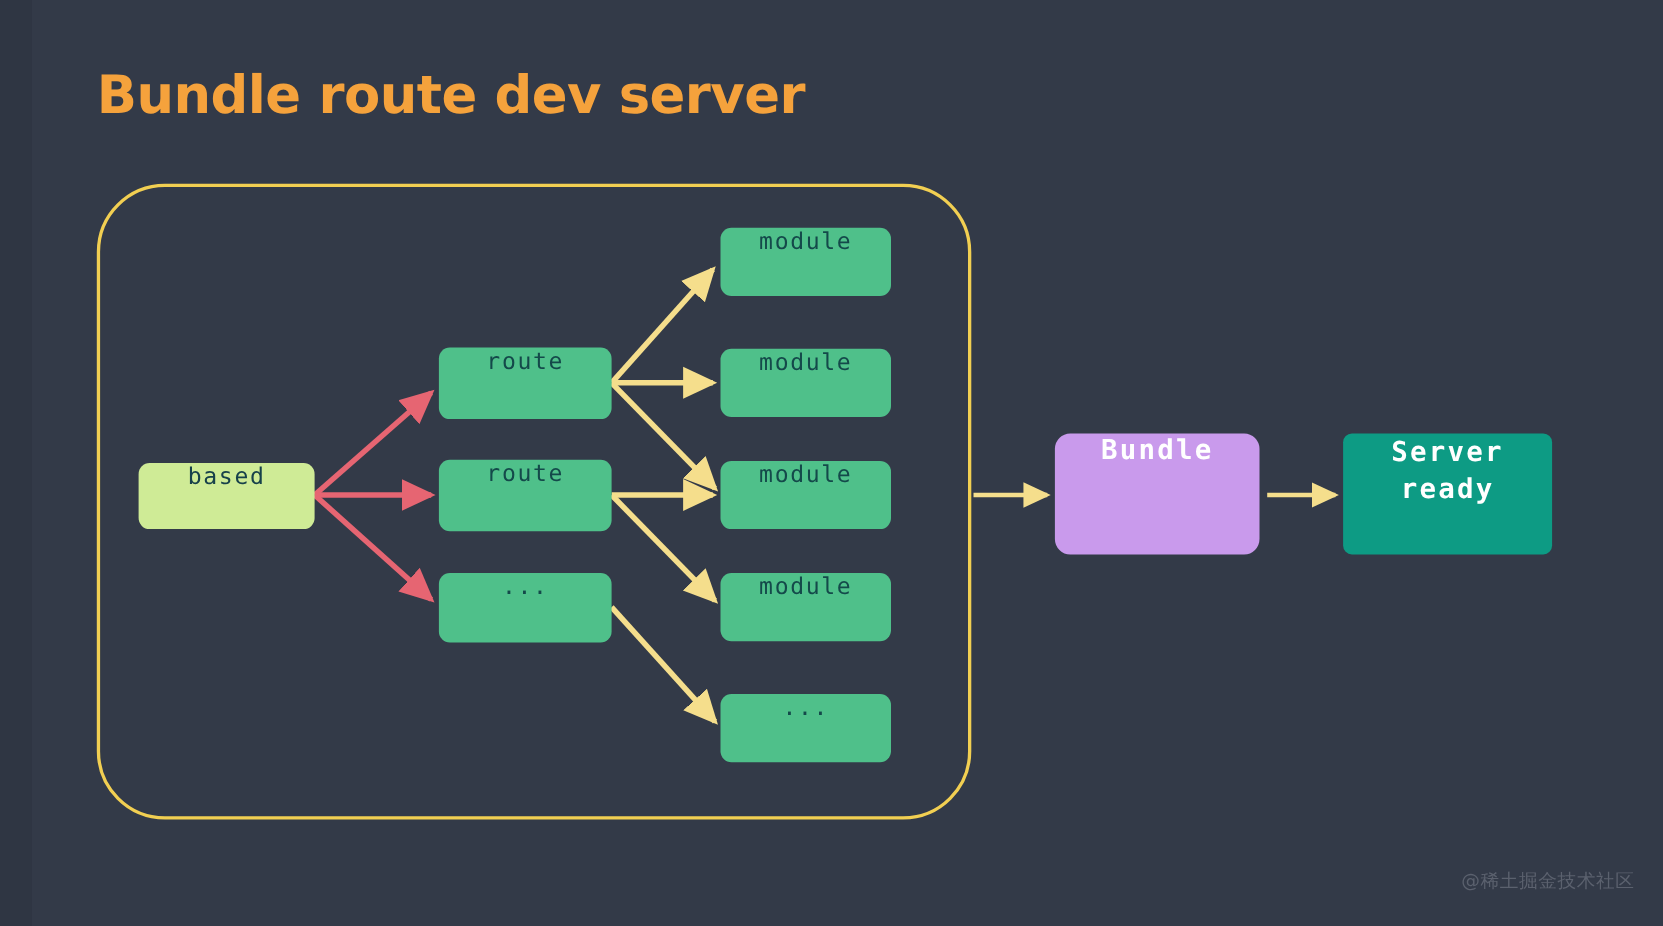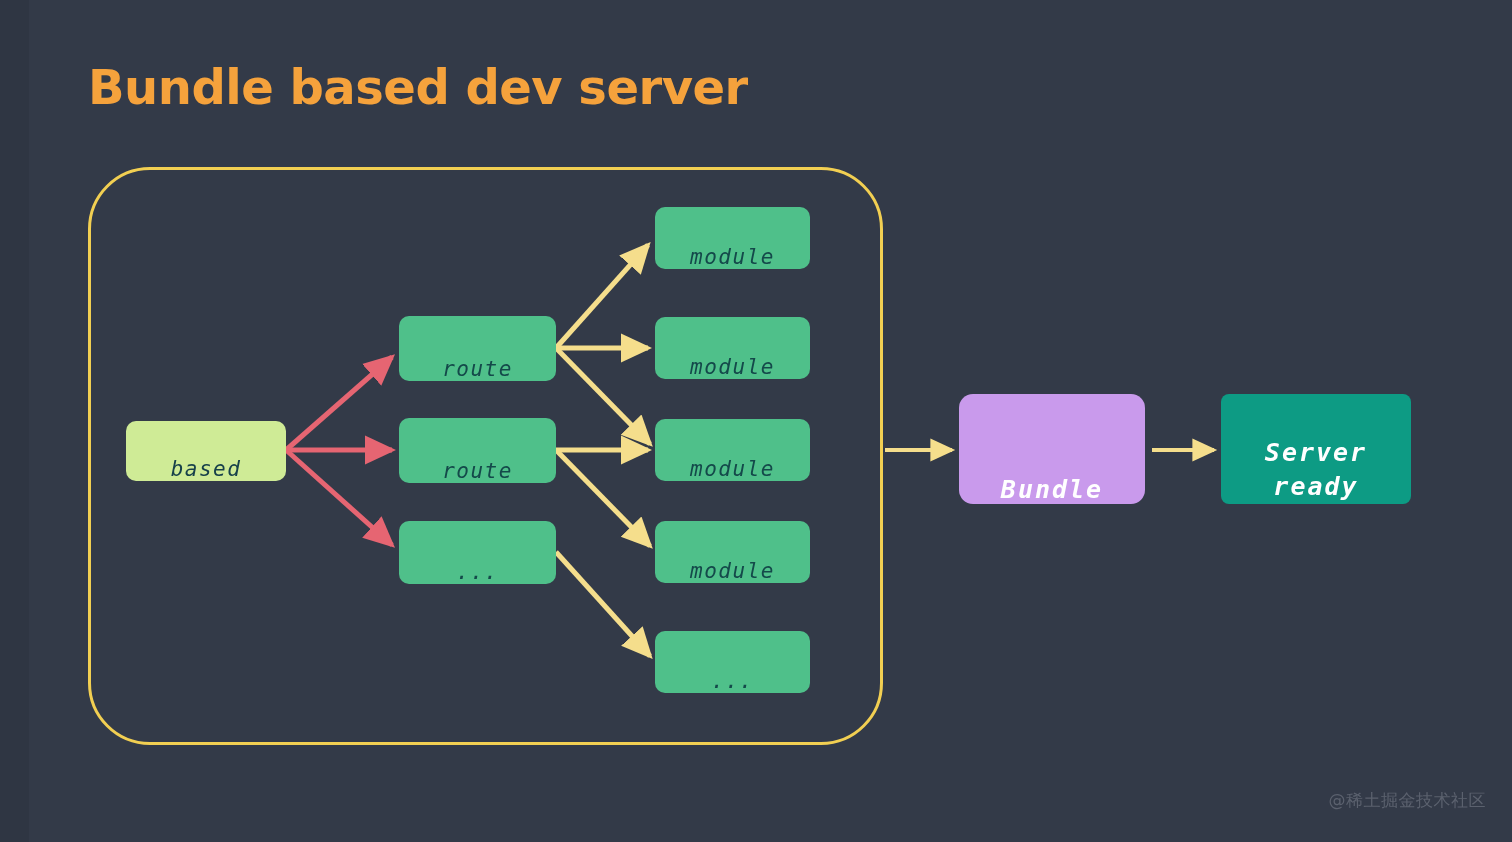--- a/index.html
+++ b/index.html
@@ -48,29 +48,28 @@
     position: absolute;
     left: 0; top: 0;
     width: 1512px;
     height: 842px;
     pointer-events: none;
   }
   .node {
     position: absolute;
     box-sizing: border-box;
     display: flex;
-    align-items: flex-end;
+    align-items: flex-start;
     justify-content: center;
     border-radius: 10px;
     font-family: "DejaVu Sans Mono", "Liberation Mono", monospace;
     font-size: 21px;
     letter-spacing: 1.5px;
     text-align: center;
     white-space: pre-line;
-    font-style: italic;
   }
   .node-entry {
     background: #cfeb96;
     color: #17414a;
   }
   .node-green {
     background: #4fc08a;
     color: #14494a;
   }
   .node-bundle {
@@ -98,21 +97,21 @@
     letter-spacing: 0.5px;
   }
 </style>
 </head>
 <body>
 
 <div id="slide">
 
   <div id="left-gutter"></div>
 
-  <div id="slide-title">Bundle based dev server</div>
+  <div id="slide-title">Bundle route dev server</div>
 
   <div id="graph-container"></div>
 
   <svg id="edges" viewBox="0 0 1512 842">
     <defs>
       <marker id="ah-red" markerWidth="7" markerHeight="7" refX="5.4" refY="3.5" orient="auto" markerUnits="strokeWidth">
         <path d="M0,0.6 L6.2,3.5 L0,6.4 Z" fill="#e66572"></path>
       </marker>
       <marker id="ah-yellow" markerWidth="7" markerHeight="7" refX="5.4" refY="3.5" orient="auto" markerUnits="strokeWidth">
         <path d="M0,0.6 L6.2,3.5 L0,6.4 Z" fill="#f5de8c"></path>

